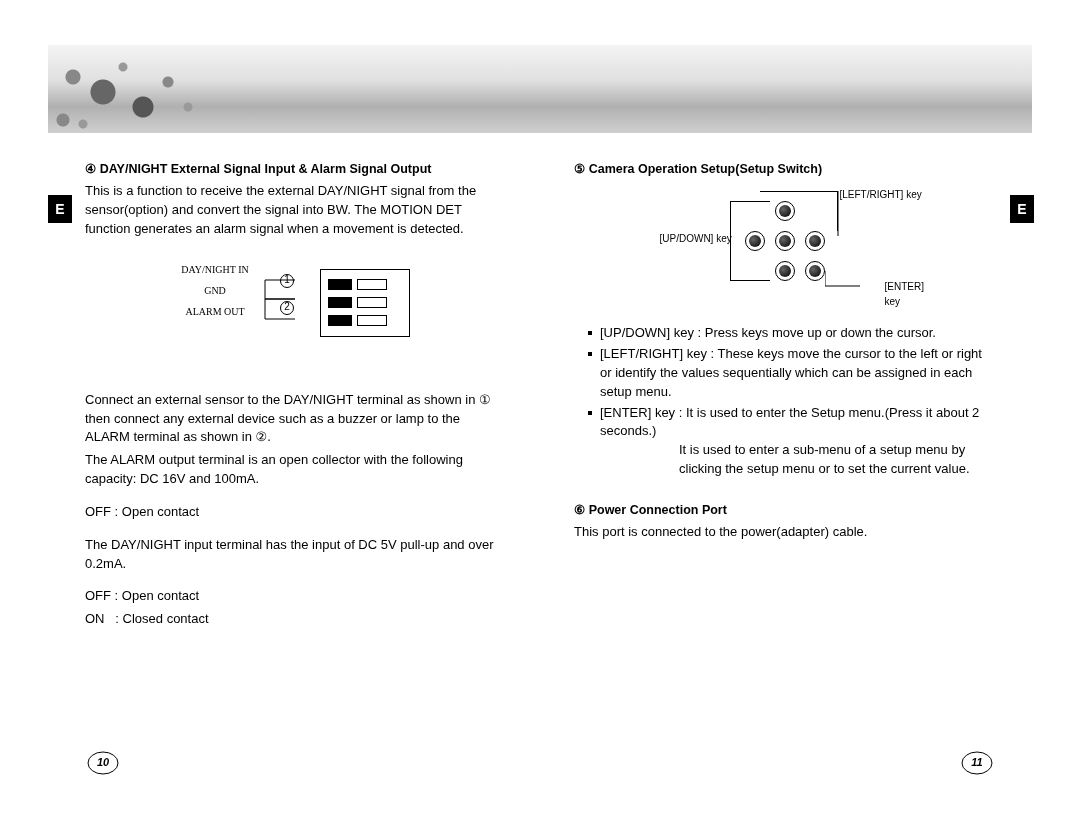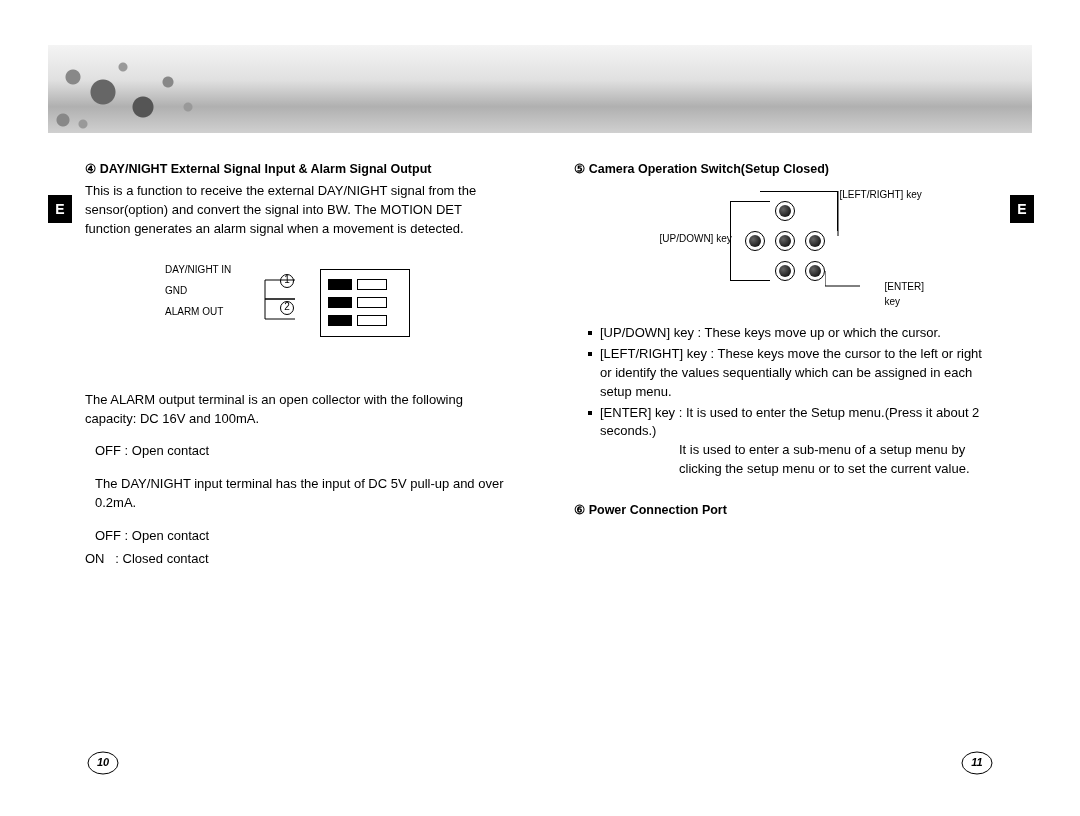--- a/index.html
+++ b/index.html
@@ -66,21 +66,21 @@
   .col .heading {
     font-weight: bold;
     font-size: 12.5px;
     text-indent: -14px;
     margin-left: 14px;
     margin-bottom: 4px;
   }
   .col p {
     margin-bottom: 4px;
   }
-  .mt { margin-top: 14px; margin-left: 10px; }
+  .mt { margin-top: 14px; }
   .mt2 { margin-top: 22px; }
 
   
   .terminal-diagram {
     position: relative;
     width: 410px;
     height: 110px;
     margin-top: 20px;
     margin-bottom: 22px;
     font-size: 10px;
@@ -113,22 +113,23 @@
     position: absolute;
     font-size: 10px;
     left: 195px;
     width: 14px; height: 14px;
     border: 1px solid #000;
     border-radius: 50%;
     display: flex; align-items: center; justify-content: center;
   }
   .lbl {
     position: absolute;
-    text-align: left;
+    text-align: center;
     width: 100px;
+    font-family: Liberation Serif, serif;
   }
 
   
   .switch-diagram {
     position: relative;
     width: 310px;
     height: 110px;
     margin: 18px auto 18px;
     font-size: 10px;
   }
@@ -229,29 +230,30 @@
       <svg style="position:absolute;left:165px;top:10px;width:70px;height:70px">
         <path d="M45 11 L15 11 L15 30 L45 30 M45 30 L15 30 L15 50 L45 50" stroke="#000" fill="none" stroke-width="1"></path>
       </svg>
       <span class="circled" style="top:15px">1</span>
       <span class="circled" style="top:42px">2</span>
       <span class="lbl" style="left:80px;top:4px">DAY/NIGHT IN</span>
       <span class="lbl" style="left:80px;top:25px">GND</span>
       <span class="lbl" style="left:80px;top:46px">ALARM OUT</span>
     </div>
 
+    <p>Connect an external sensor to the DAY/NIGHT terminal as shown in ① then connect any external device such as a buzzer or lamp to the ALARM terminal as shown in ②.</p>
     <p>The ALARM output terminal is an open collector with the following capacity: DC 16V and 100mA.</p>
     <p class="mt" style="white-space:pre">OFF : Open contact</p>
     <p class="mt">The DAY/NIGHT input terminal has the input of DC 5V pull-up and over 0.2mA.</p>
     <p class="mt" style="white-space:pre">OFF : Open contact</p>
     <p style="white-space:pre">ON   : Closed contact</p>
   </div>
 
   <div class="col">
-    <div class="heading">⑤ Camera Operation Switch(Setup Closed)</div>
+    <div class="heading">⑤ Camera Operation Setup(Setup Switch)</div>
 
     <div class="switch-diagram">
 
       <div class="dial" style="left:145px;top:5px"></div>
       <div class="dial" style="left:115px;top:35px"></div>
       <div class="dial" style="left:145px;top:35px"></div>
       <div class="dial" style="left:175px;top:35px"></div>
       <div class="dial" style="left:145px;top:65px"></div>
       <div class="dial" style="left:175px;top:65px"></div>
 
@@ -265,27 +267,28 @@
       <svg style="position:absolute;left:195px;top:75px;width:40px;height:20px">
           <path d="M0 0 L0 15 L35 15" stroke="#000" fill="none"></path>
         </svg>
 
       <span class="switch-lbl" style="left:10px;top:36px">[UP/DOWN] key</span>
       <span class="switch-lbl" style="left:190px;top:-8px">[LEFT/RIGHT] key</span>
       <span class="switch-lbl" style="left:235px;top:84px">[ENTER] key</span>
     </div>
 
     <ul class="keys">
-      <li>[UP/DOWN] key : These keys move up or which the cursor.</li>
+      <li>[UP/DOWN] key : Press keys move up or down the cursor.</li>
       <li>[LEFT/RIGHT] key : These keys move the cursor to the left or right or identify the values sequentially which can be assigned in each setup menu.</li>
       <li>[ENTER] key : It is used to enter the Setup menu.(Press it about 2 seconds.)</li>
     </ul>
     <p class="sub">It is used to enter a sub-menu of a setup menu by clicking the setup menu or to set the current value.</p>
 
     <div class="heading mt2">⑥ Power Connection Port</div>
+    <p>This port is connected to the power(adapter) cable.</p>
   </div>
 </div>
 
 <div class="pagenum pn-left">
   <svg width="34" height="26">
       <ellipse cx="17" cy="13" rx="15" ry="11" stroke="#000" fill="none" stroke-width="1"></ellipse>
     </svg>
   <span>10</span>
 </div>
 <div class="pagenum pn-right">

